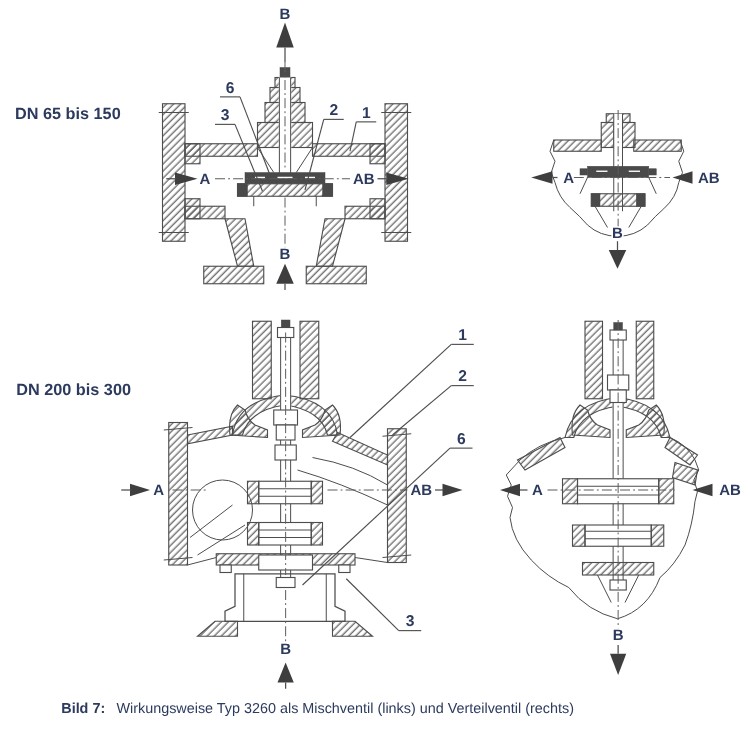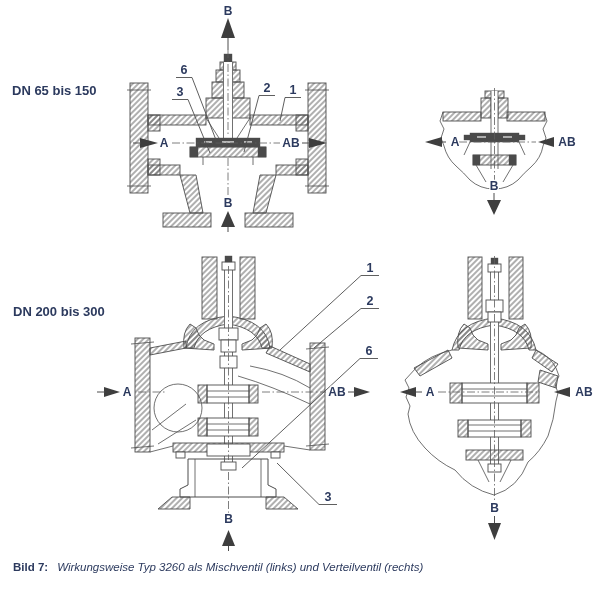--- a/index.html
+++ b/index.html
@@ -16,22 +16,22 @@
   .whl { fill:#ffffff; stroke:#4d4d4d; stroke-width:0.9; }
   .cl  { fill:none; stroke:#5d5d5d; stroke-width:0.8; stroke-dasharray:8 2.5 1.5 2.5; }
   .ldr { fill:none; stroke:#4d4d4d; stroke-width:0.9; }
   text { font-family:"Liberation Sans", sans-serif; fill:#2c3a5e;
          paint-order:stroke; stroke:#ffffff; stroke-width:2.5px; }
   .port { font-size:12px; font-weight:bold; text-anchor:middle; }
   .num  { font-size:12.5px; font-weight:bold; text-anchor:middle; }
   .dn   { font-size:13px; font-weight:bold; text-anchor:start; }
   .cap { position:absolute; left:13px; top:561px; width:575px;
          font-size:11.5px; color:#2c3a5e; }
-  .cap .cap-label { font-weight:bold; margin-right:9px; }
-  .cap .cap-text  { font-style:italic; }
+  .cap .cap-label { font-weight:bold; margin-right:9px;margin-left:36px; }
+  .cap .cap-text  { }
 </style>
 </head>
 <body>
 
 <div class="page">
 <svg width="600" height="556" viewBox="0 0 600 556">
   <defs>
     <pattern id="hatch" patternUnits="userSpaceOnUse" width="4" height="4" patternTransform="rotate(45)">
       <line x1="1" y1="0" x2="1" y2="4" stroke="#5f5f5f" stroke-width="1"></line>
     </pattern>

